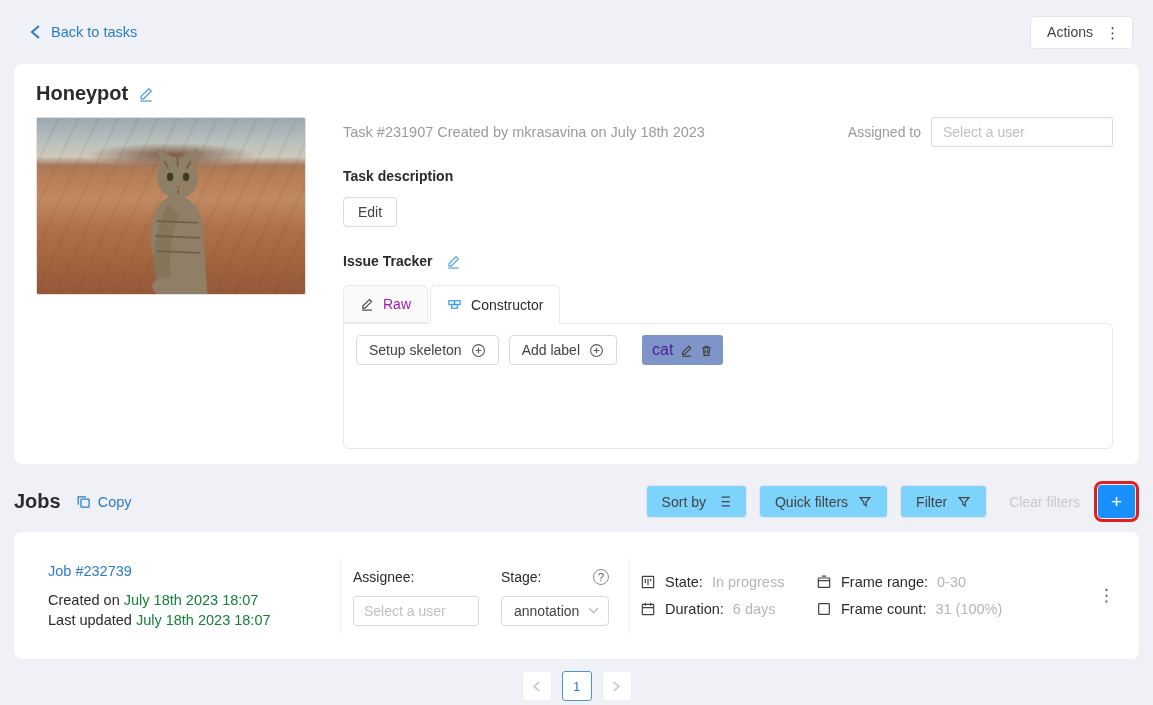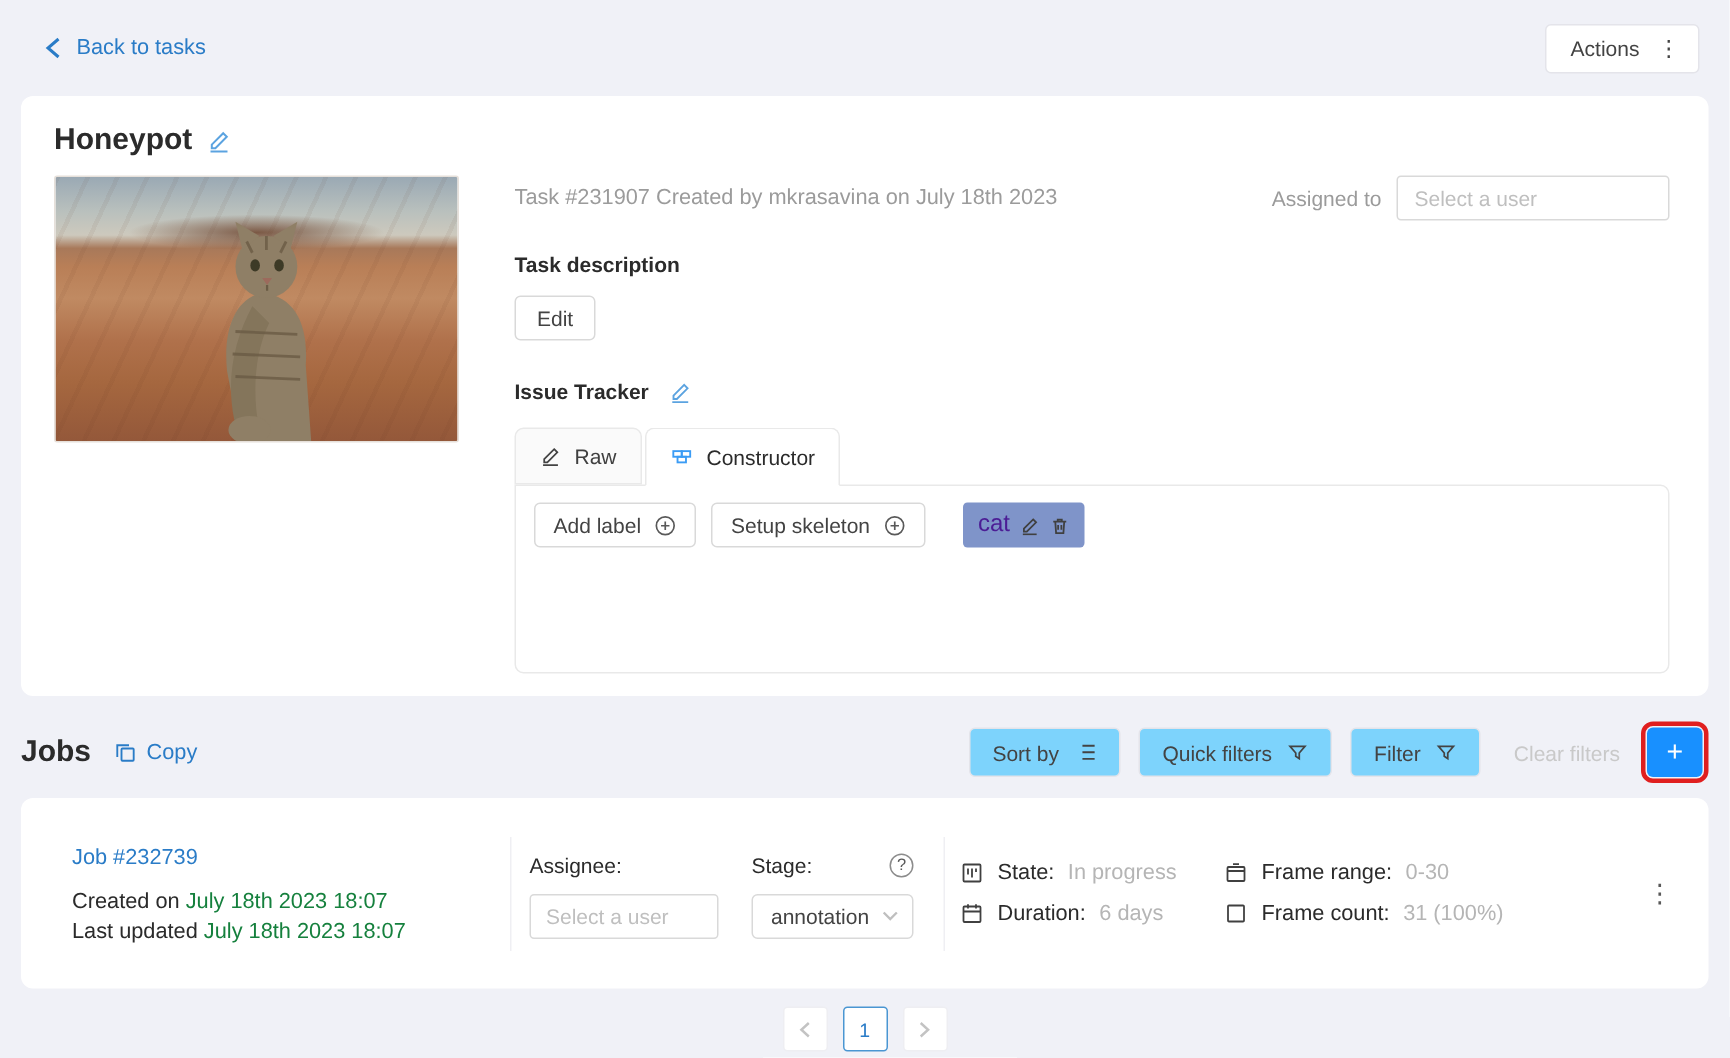--- a/index.html
+++ b/index.html
@@ -39,21 +39,21 @@
   .meta { color:#9b9b9b; font-size:14.5px; }
   .assigned { display:inline-flex; align-items:center; gap:10px; color:#9b9b9b; }
   .assigned input { width:182px; height:30px; border:1px solid #d9d9d9; border-radius:3px; padding:0 11px; font-size:14px; color:#333; outline:none; }
   input::placeholder { color:#bfbfbf; }
 
   .desc-label { margin-top:21px; font-weight:bold; color:#2b2b2b; }
   .edit-btn { margin-top:13px; height:30px; padding:0 14px; background:#fff; border:1px solid #d9d9d9; border-radius:4px; font-size:14px; color:#434343; cursor:pointer; font-family:inherit; }
   .issue-row { margin-top:26px; display:flex; align-items:center; gap:13px; font-weight:bold; color:#2b2b2b; }
 
   .tabs { display:flex; margin-top:16px; position:relative; z-index:2; }
-  .tab { display:inline-flex; align-items:center; gap:9px; height:38px; padding:0 16px; background:#fafafa; border:1px solid #e9e9e9; border-radius:6px 6px 0 0; margin-right:2px; color:#404040; cursor:pointer; }
+  .tab { display:inline-flex; align-items:center; gap:9px; height:38px; padding:0 16px; background:#fafafa; border:1px solid #e9e9e9; border-radius:6px 6px 0 0; margin-right:2px; color:#a21caf; cursor:pointer; }
   .tab.active { background:#fff; border-bottom:1px solid #fff; margin-bottom:-1px; height:39px; color:#2b2b2b; }
   .ctor-panel { border:1px solid #e9e9e9; border-radius:0 6px 6px 6px; height:126px; padding:11px 12px; background:#fff; position:relative; z-index:1; display:flex; align-items:flex-start; }
   .ctor-btn { height:30px; padding:0 12px; border:1px solid #d9d9d9; border-radius:4px; background:#fff; display:inline-flex; align-items:center; gap:9px; font-size:14px; color:#434343; cursor:pointer; margin-right:10px; font-family:inherit; }
   .label-chip { margin-left:15px; background:#7f94c9; border-radius:3px; height:30px; padding:0 10px; display:inline-flex; align-items:center; gap:7px; color:#4c1d95; font-size:16px; cursor:default; }
   .chip-ic { color:#404040; cursor:pointer; }
 
   
   .jobs-header { margin:21px 14px 14px; display:flex; justify-content:space-between; align-items:center; }
   .jobs-left { display:flex; align-items:center; gap:15px; }
   .jobs-left h2 { font-size:20px; font-weight:bold; color:#2b2b2b; }
@@ -179,30 +179,30 @@
                 <rect x="12" y="6" width="9" height="6"></rect>
                 <rect x="7.5" y="12" width="9" height="6"></rect>
               </svg>
           </span>
           <span>Constructor</span>
         </div>
       </div>
 
       <div class="ctor-panel">
         <button class="ctor-btn">
-          <span>Add label</span>
+          <span>Setup skeleton</span>
           <span>
             <svg width="15" height="15" viewBox="0 0 24 24" fill="none" stroke="#595959" stroke-width="1.8">
                 <circle cx="12" cy="12" r="9.5"></circle>
                 <path d="M12 7.5v9M7.5 12h9"></path>
               </svg>
           </span>
         </button>
         <button class="ctor-btn">
-          <span>Setup skeleton</span>
+          <span>Add label</span>
           <span>
             <svg width="15" height="15" viewBox="0 0 24 24" fill="none" stroke="#595959" stroke-width="1.8">
                 <circle cx="12" cy="12" r="9.5"></circle>
                 <path d="M12 7.5v9M7.5 12h9"></path>
               </svg>
           </span>
         </button>
         <span class="label-chip">
           <span>cat</span>
           <span class="chip-ic">

